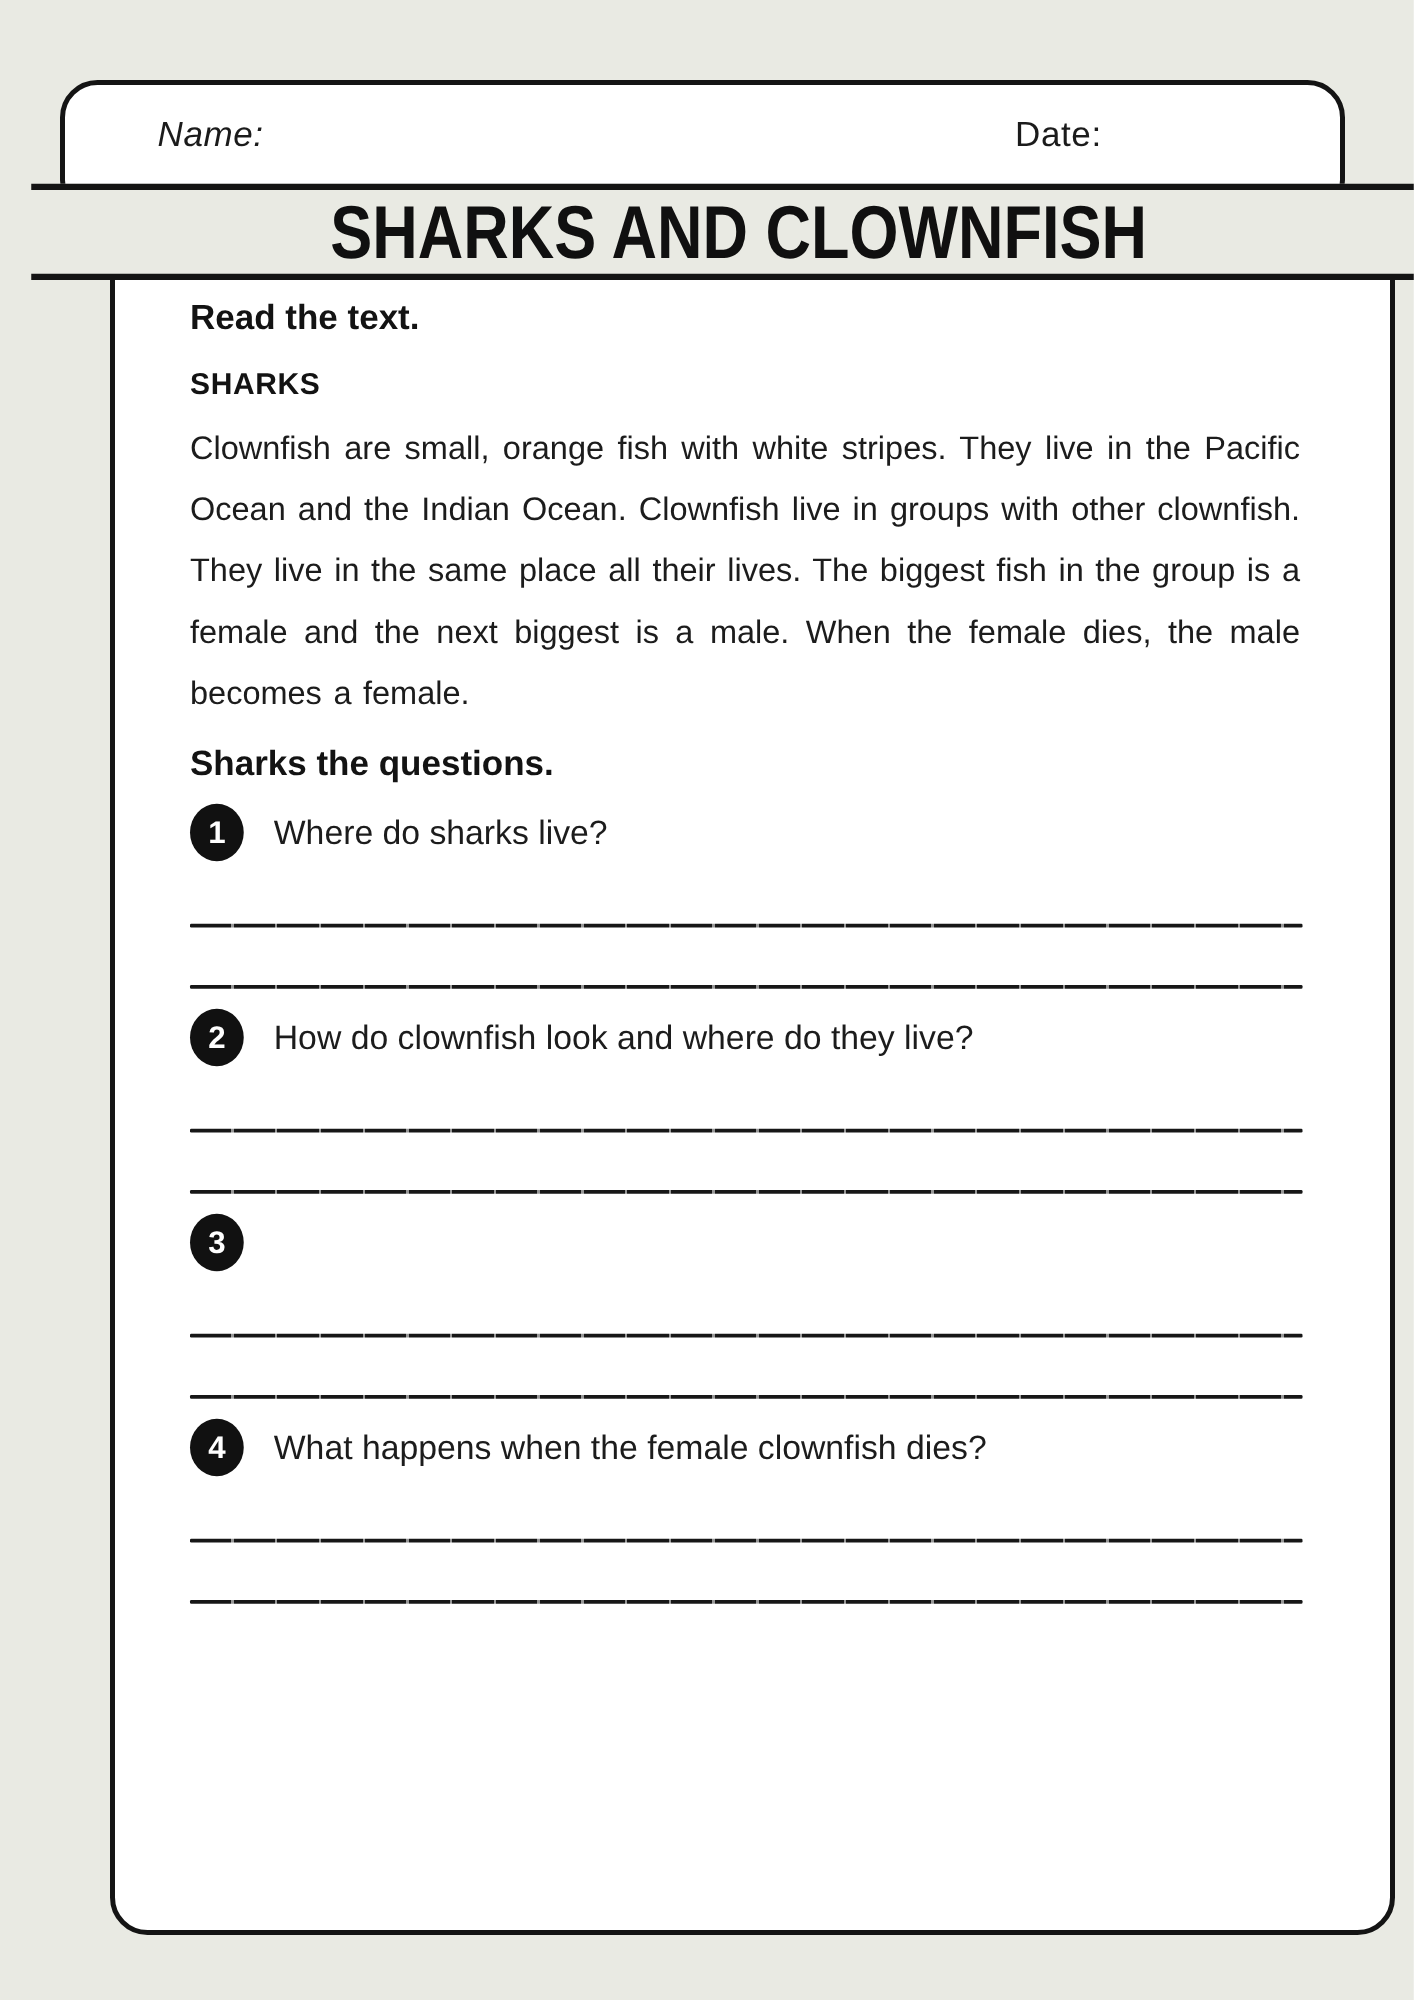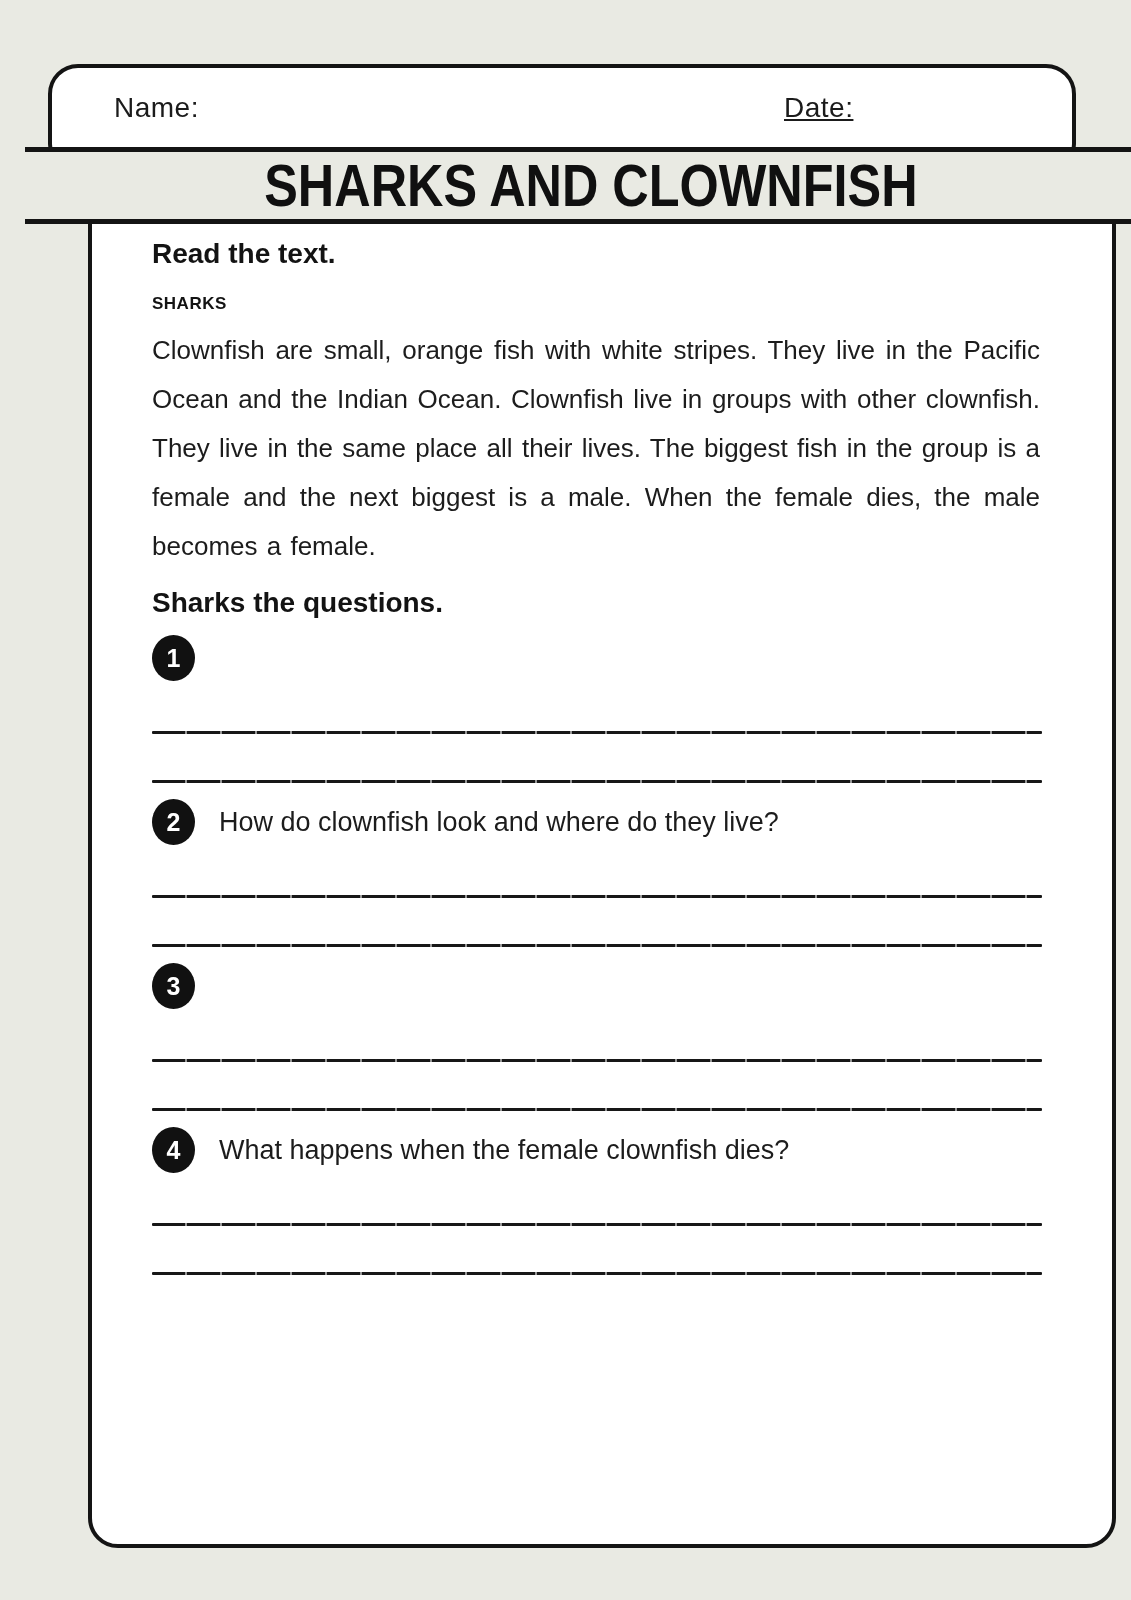--- a/index.html
+++ b/index.html
@@ -24,22 +24,22 @@
     border-radius: 30px;
     z-index: 1;
   }
   .field-label {
     position: absolute;
     top: 24px;
     font-size: 28px;
     letter-spacing: 0.5px;
     color: #1b1b1b;
   }
-  .field-label.name { left: 62px; }
-  .field-label.date { left: 732px; text-decoration: underline; }
+  .field-label.name { left: 74px; font-style: italic; }
+  .field-label.date { left: 760px; }
 
   
   .main-box {
     position: absolute;
     left: 48px; top: 158px;
     width: 1028px; height: 1390px;
     background: #ffffff;
     border: 4px solid #141414;
     border-radius: 30px;
     z-index: 1;
@@ -69,21 +69,21 @@
   }
 
   .instruction {
     font-size: 28px;
     font-weight: 700;
     color: #131313;
   }
   .instruction.answer { margin-top: 16px; }
 
   .section-heading {
-    font-size: 17px;
+    font-size: 24px;
     font-weight: 700;
     letter-spacing: 0.5px;
     margin-top: 24px;
     color: #131313;
   }
 
   .passage {
     margin-top: 12px;
     font-size: 26px;
     line-height: 49px;
@@ -139,20 +139,21 @@
 
   <h2 class="section-heading">SHARKS</h2>
 
   <p class="passage">Clownfish are small, orange fish with white stripes. They live in the Pacific Ocean and the Indian Ocean. Clownfish live in groups with other clownfish. They live in the same place all their lives. The biggest fish in the group is a female and the next biggest is a male. When the female dies, the male becomes a female.</p>
 
   <p class="instruction answer">Sharks the questions.</p>
 
   <div class="question-block">
     <div class="question-row">
       <span class="q-num">1</span>
+      <span class="q-text">Where do sharks live?</span>
     </div>
     <div class="answer-line first"></div>
     <div class="answer-line second"></div>
   </div>
 
   <div class="question-block">
     <div class="question-row">
       <span class="q-num">2</span>
       <span class="q-text">How do clownfish look and where do they live?</span>
     </div>

